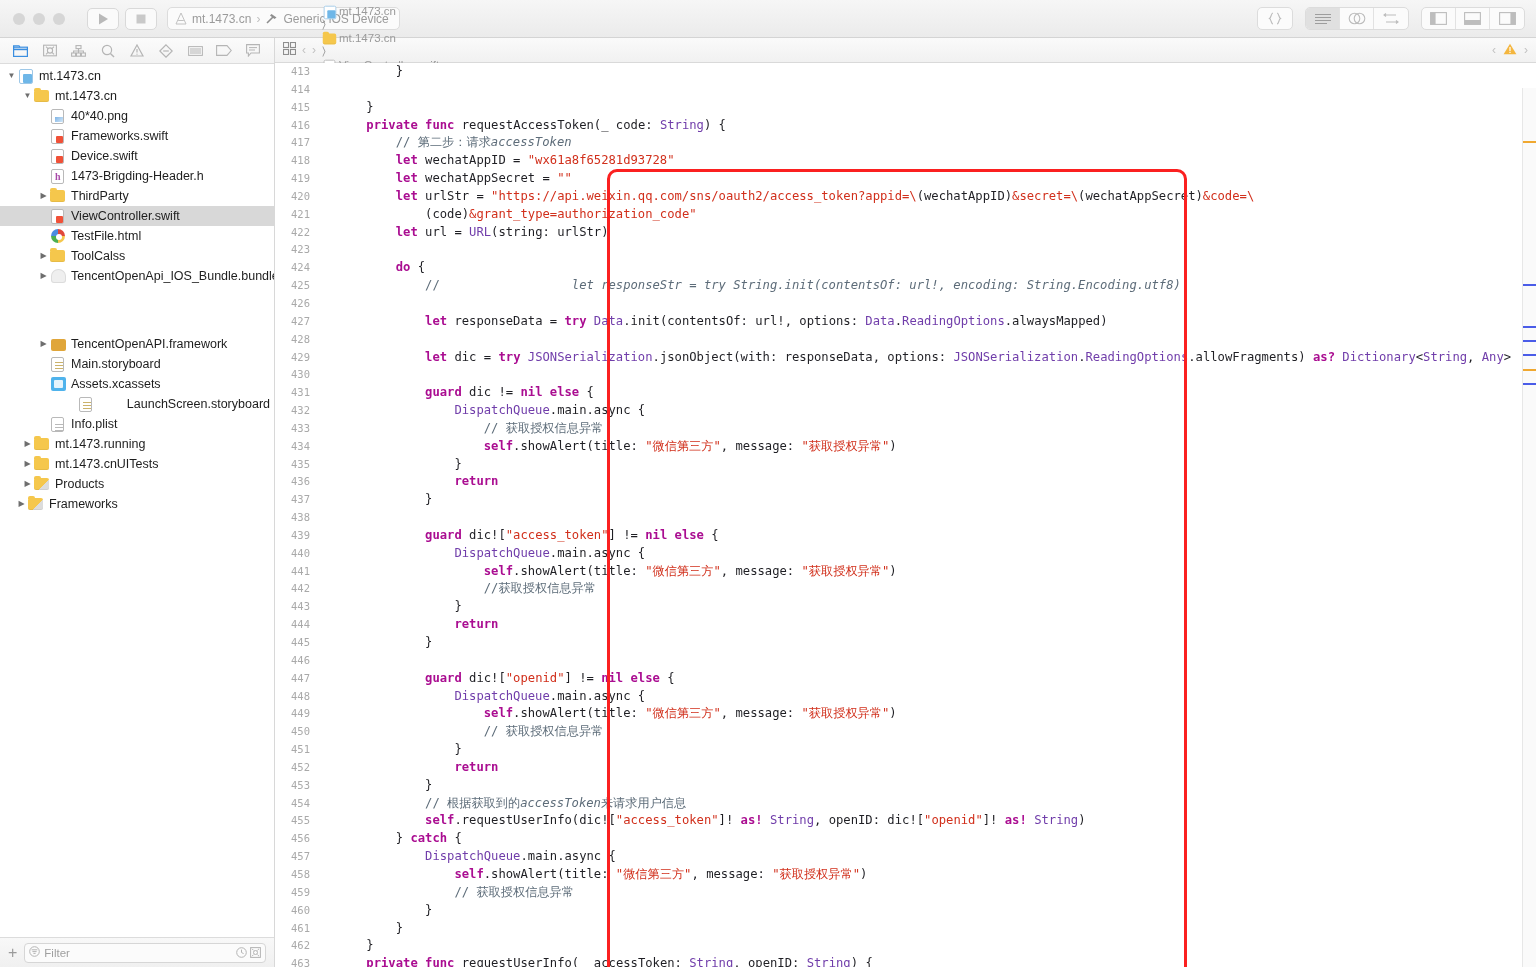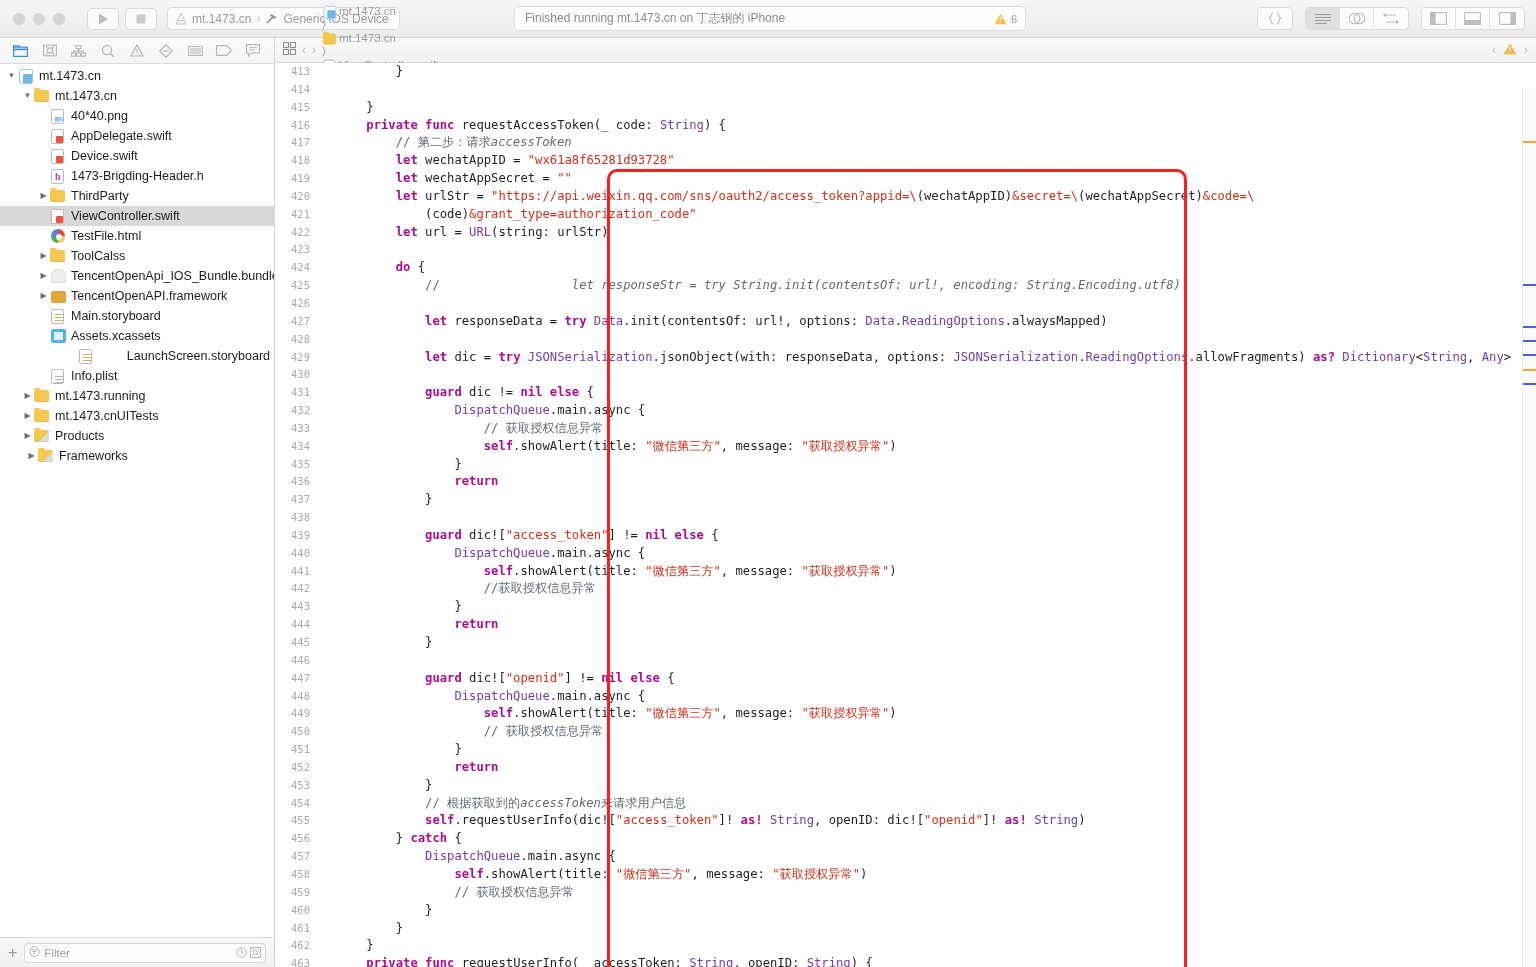--- a/index.html
+++ b/index.html
@@ -234,30 +234,20 @@
     </svg>
     <span>mt.1473.cn</span>
     <span class="sep">›</span>
     <svg width="13" height="13" viewBox="0 0 13 13">
       <path d="M2 11 L8 5" stroke="#8e8e8e" stroke-width="1.6" fill="none"></path>
       <path d="M6.5 2 L11.5 5.5 L9.5 7 L5 3.5 Z" fill="#8e8e8e"></path>
     </svg>
     <span>Generic iOS Device</span>
   </div>
 
-  <div id="status-bar">
-    <span>Finished running mt.1473.cn on 丁志钢的 iPhone</span>
-    <span class="spacer"></span>
-    <svg width="13" height="12" viewBox="0 0 13 12">
-      <path d="M6.5 0.8 L12.4 11.2 L0.6 11.2 Z" fill="#f6c244"></path>
-      <rect x="5.9" y="4" width="1.2" height="4" fill="#fff"></rect>
-      <rect x="5.9" y="8.8" width="1.2" height="1.2" fill="#fff"></rect>
-    </svg>
-    <span class="warn-count">6</span>
-  </div>
 
   <div id="toolbar-right">
     <div class="seg">
       <div>
         <svg width="16" height="13" viewBox="0 0 16 13">
           <path d="M6 1 C4 1 4.5 5.5 2.5 6.5 C4.5 7.5 4 12 6 12" fill="none" stroke="#bcbcbc" stroke-width="1.1"></path>
           <path d="M10 1 C12 1 11.5 5.5 13.5 6.5 C11.5 7.5 12 12 10 12" fill="none" stroke="#bcbcbc" stroke-width="1.1"></path>
         </svg>
       </div>
     </div>
@@ -400,21 +390,21 @@
           <span class="ico">
             <span class="ic-doc png" style="position: absolute;"></span>
           </span>
           <span class="lbl">40*40.png</span>
         </div>
         <div class="row" style="padding-left: 37px;">
           <span class="tw"></span>
           <span class="ico">
             <span class="ic-doc swift" style="position: absolute;"></span>
           </span>
-          <span class="lbl">AppDelegate.swift</span>
+          <span class="lbl">Frameworks.swift</span>
         </div>
         <div class="row" style="padding-left: 37px;">
           <span class="tw"></span>
           <span class="ico">
             <span class="ic-doc swift" style="position: absolute;"></span>
           </span>
           <span class="lbl">Device.swift</span>
         </div>
         <div class="row" style="padding-left: 37px;">
           <span class="tw"></span>
@@ -451,21 +441,21 @@
           </span>
           <span class="lbl">ToolCalss</span>
         </div>
         <div class="row" style="padding-left: 37px;">
           <span class="tw closed"></span>
           <span class="ico">
             <span class="ic-bundle" style="position: absolute;"></span>
           </span>
           <span class="lbl">TencentOpenApi_IOS_Bundle.bundle</span>
         </div>
-        <div class="row" style="padding-left: 37px;">
+        <div class="row" style="padding-left: 37px; margin-top: 48px;">
           <span class="tw closed"></span>
           <span class="ico">
             <span class="ic-fw" style="position: absolute;"></span>
           </span>
           <span class="lbl">TencentOpenAPI.framework</span>
         </div>
         <div class="row" style="padding-left: 37px;">
           <span class="tw"></span>
           <span class="ico">
             <span class="ic-doc sb" style="position: absolute;"></span>
@@ -507,21 +497,21 @@
           </span>
           <span class="lbl">mt.1473.cnUITests</span>
         </div>
         <div class="row" style="padding-left: 21px;">
           <span class="tw closed"></span>
           <span class="ico">
             <span class="ic-folder prod" style="position: absolute;"></span>
           </span>
           <span class="lbl">Products</span>
         </div>
-        <div class="row" style="padding-left: 25px;">
+        <div class="row" style="padding-left: 15px;">
           <span class="tw closed"></span>
           <span class="ico">
             <span class="ic-folder prod" style="position: absolute;"></span>
           </span>
           <span class="lbl">Frameworks</span>
         </div>
       </div>
 
     <div id="nav-filter">
       <span class="plus">+</span>

